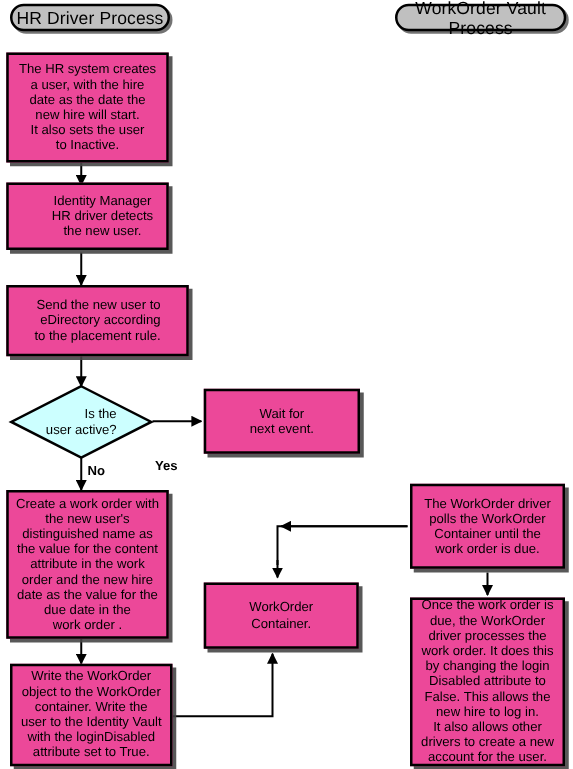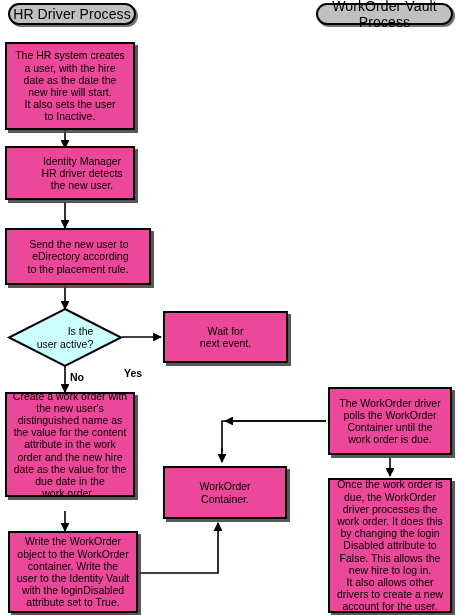--- a/index.html
+++ b/index.html
@@ -155,21 +155,21 @@
 user active?</div>
 </div>
 
 <div class="edge-label" style="left:124px; top:339px;margin-top:28px;">Yes</div>
 
 <div class="edge-label" style="left:70px; top:371px;">No</div>
 
 <div class="box" style="left:163px; top:311px; width:125px; height:52px;">Wait for
 next event.</div>
 
-<div class="box" style="left:5px; top:392px; width:130px; height:105px;">Create a work order with
+<div class="box" style="left:5px; top:392px; width:130px; height:119px;">Create a work order with
 the new user's
 distinguished name as
 the value for the content
 attribute in the work
 order and the new hire
 date as the value for the
 due date in the
 work order .</div>
 
 <div class="box" style="left:8px; top:531px; width:130px; height:82px;">Write the WorkOrder

